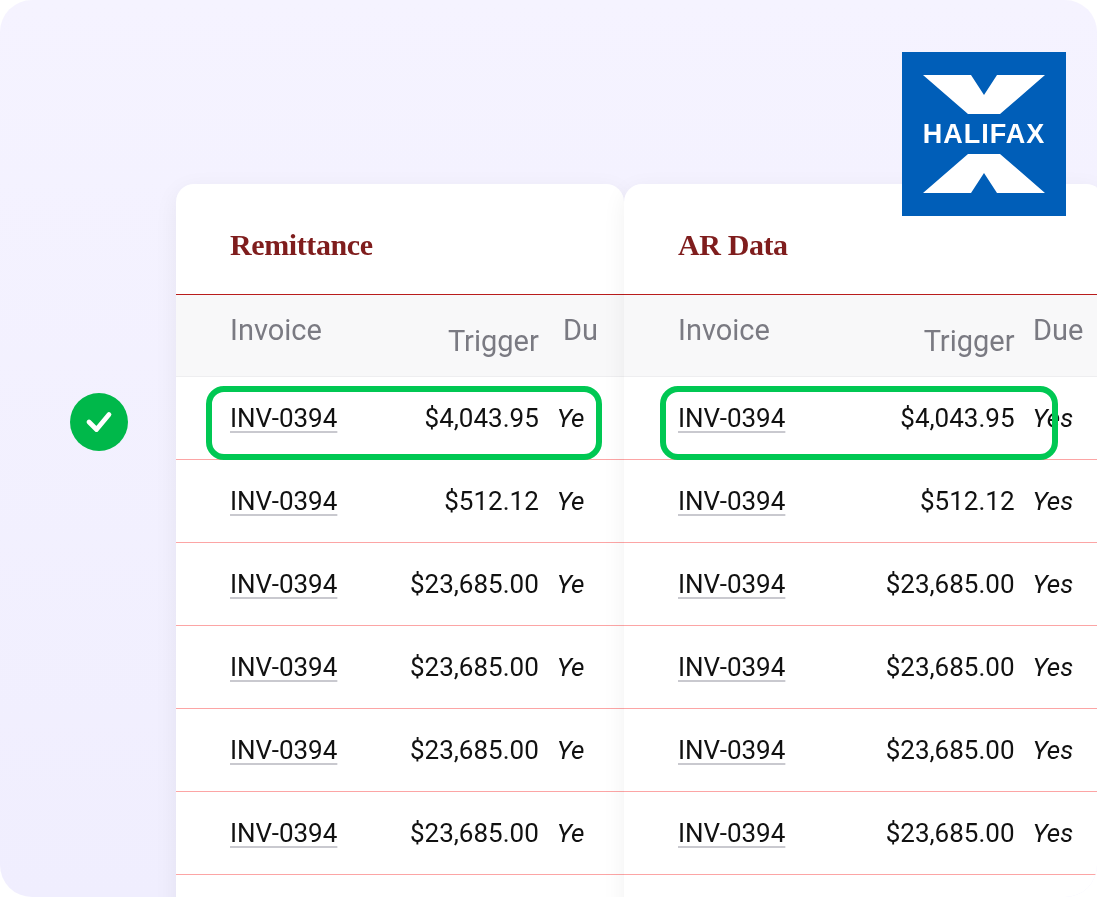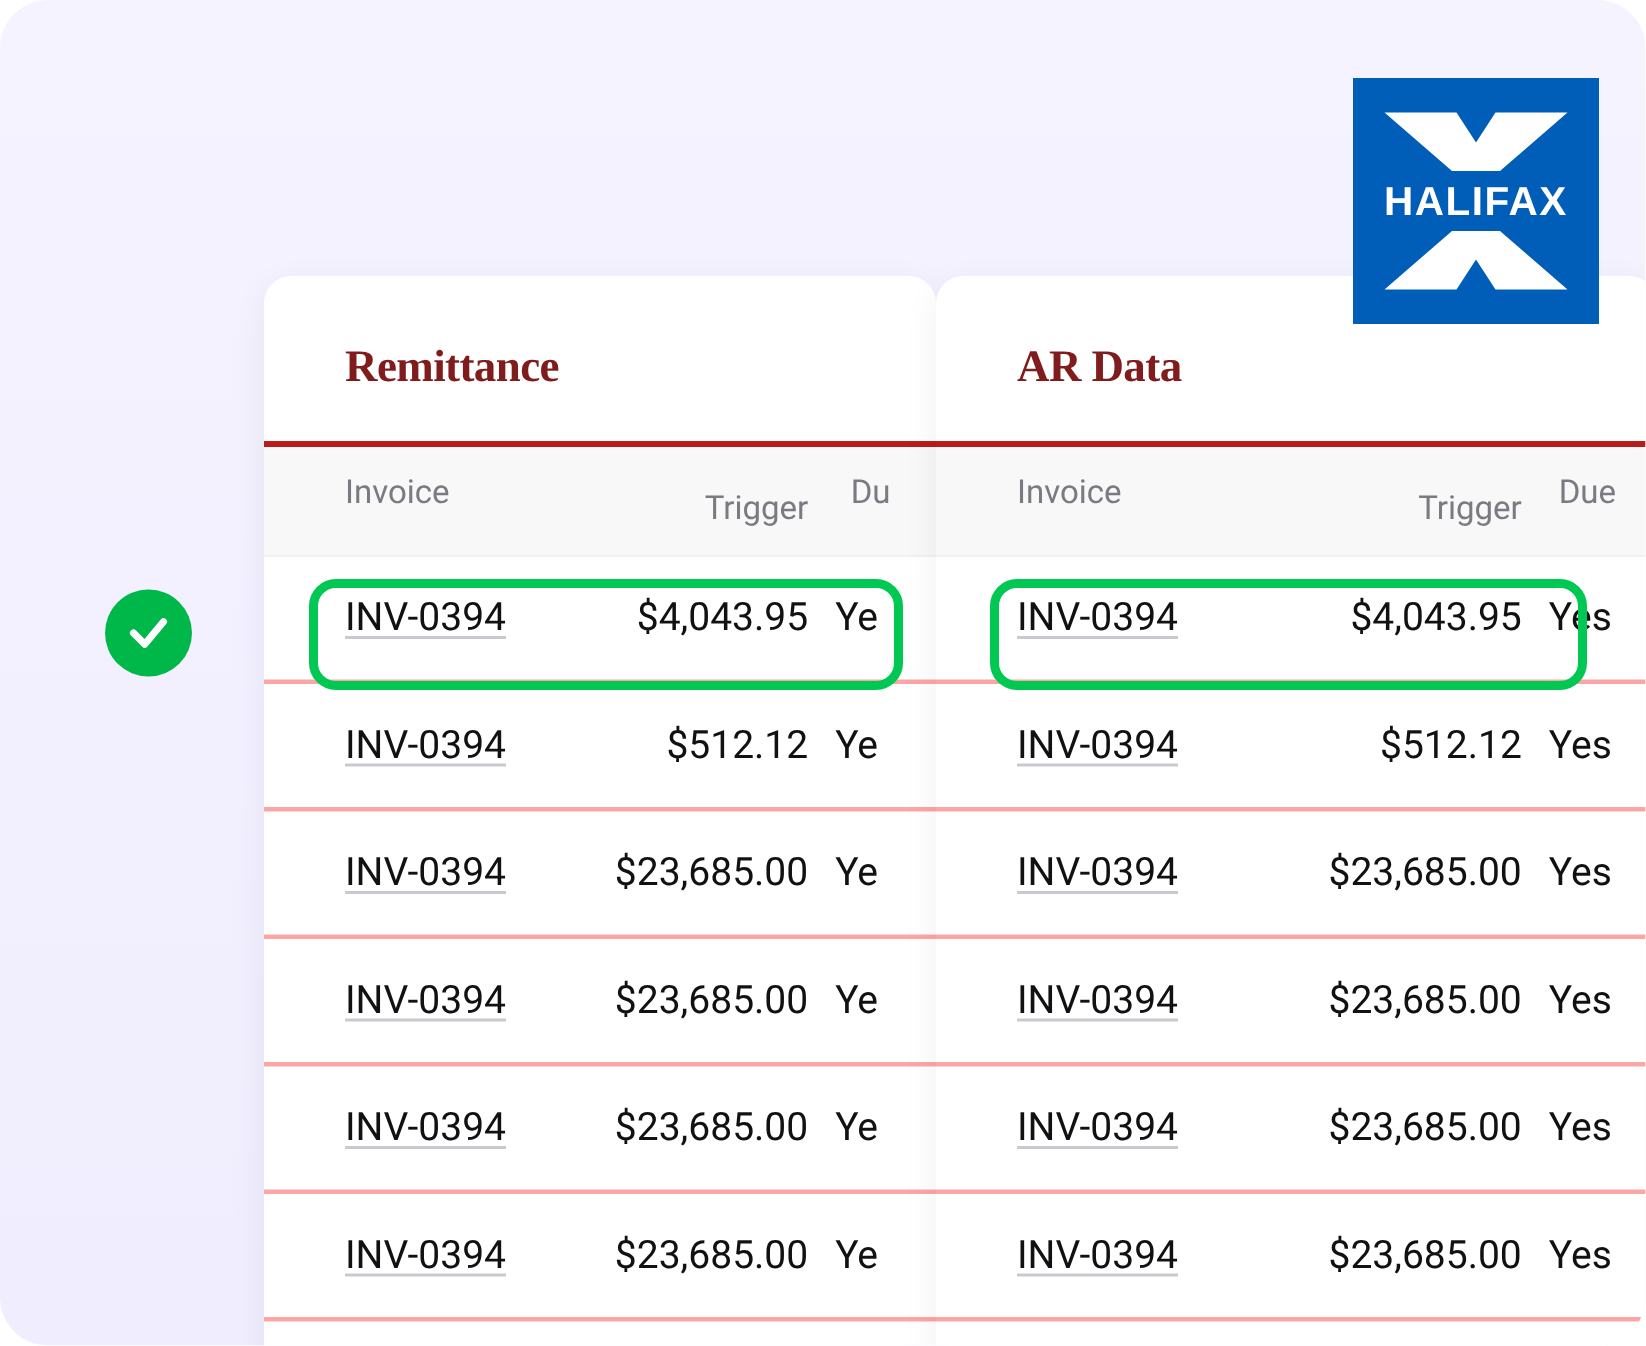--- a/index.html
+++ b/index.html
@@ -85,43 +85,43 @@
       color: #7f1d1d;
       padding: 44px 0 32px 54px;
       letter-spacing: -0.4px;
       font-family: Liberation Serif, serif;
     }
     .table-header {
       background: #f8f8f9;
       display: flex;
       padding: 18px 20px 18px 54px;
       color: #7a7a82;
-      font-size: 22px;
-      border-top: 4px solid #b91c1c;
+      font-size: 29px;
+      border-top: 1px solid #b91c1c;
       border-bottom: 1px solid #eeeef0;
     }
     .col-invoice {
       width: 180px;
       text-align: left;
     }
     .col-trigger {
       width: 160px;
       text-align: right;
       margin-top: 11px;
     }
     .col-due {
       width: 70px;
       text-align: center;
       padding-left: 18px;
       white-space: nowrap;
     }
     .table-row {
       display: flex;
       padding: 26px 20px 26px 54px;
-      border-bottom: 3px solid #fca5a5;
+      border-bottom: 1px solid #fca5a5;
       font-size: 26px;
       color: #111;
     }
     .cell-invoice {
       width: 180px;
       text-align: left;
       text-decoration: underline;
       text-decoration-color: #c9c9cf;
       text-underline-offset: 4px;
       text-decoration-thickness: 2px;
@@ -129,20 +129,21 @@
     .cell-trigger {
       width: 160px;
       text-align: right;
     }
     .cell-due {
       width: 70px;
       text-align: left;
       padding-left: 18px;
       white-space: nowrap;
       overflow: hidden;
+      font-style: italic;
     }
     .highlight-box {
       position: absolute;
       border: 6px solid #00c853;
       border-radius: 18px;
       z-index: 30;
       pointer-events: none;
     }
     .hl-left {
       left: 206px;

